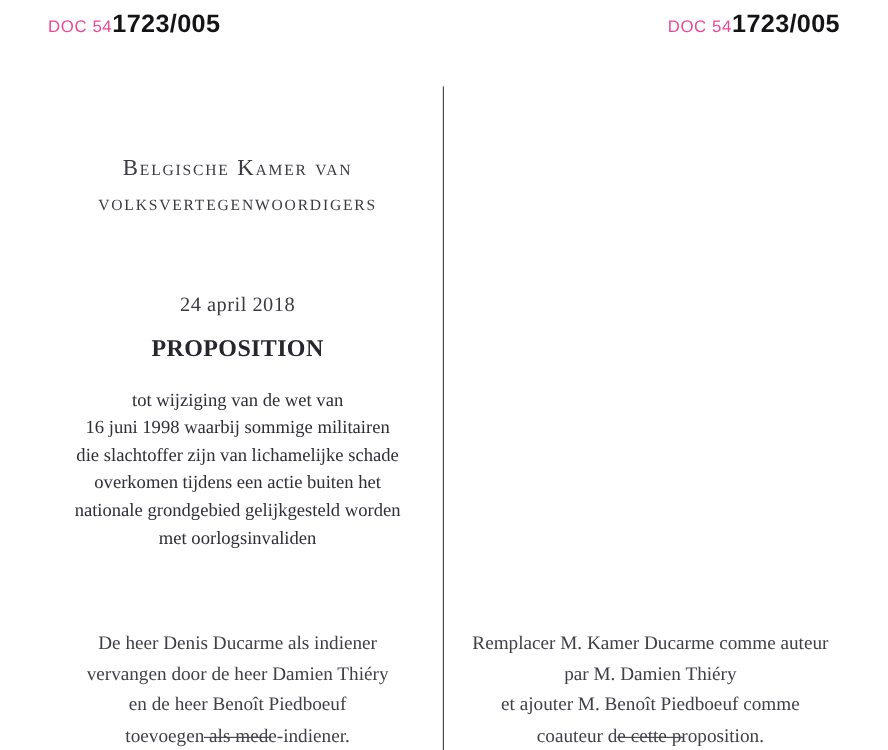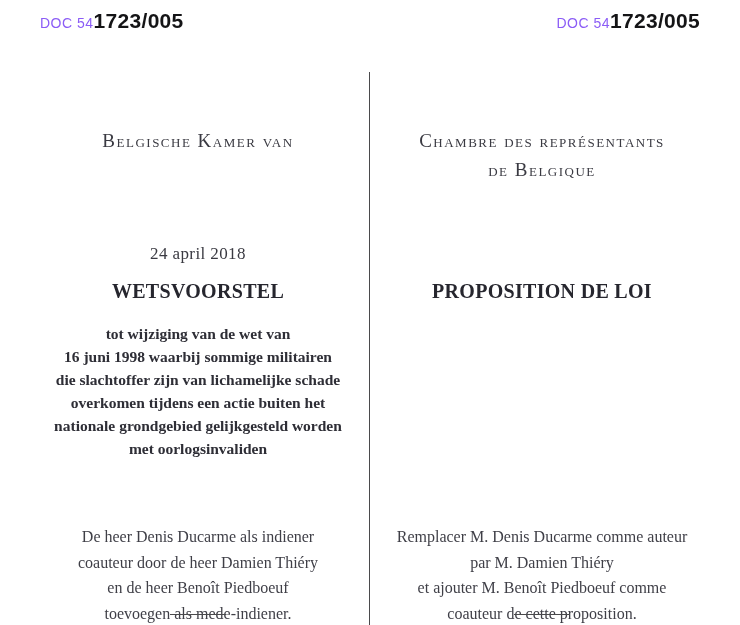--- a/index.html
+++ b/index.html
@@ -22,21 +22,21 @@
     position: absolute;
     top: 9px;
     font-family: "Liberation Sans", sans-serif;
     white-space: nowrap;
   }
   .doc-ref.left  { left: 40px; }
   .doc-ref.right { right: 40px; }
   .doc-series {
     font-size: 14px;
     letter-spacing: 0.5px;
-    color: #8b5cf6;
+    color: #ec4899;
     vertical-align: baseline;
   }
   .doc-number {
     font-size: 21px;
     font-weight: bold;
     color: #141416;
     margin-left: 0;
     letter-spacing: 0.3px;
     vertical-align: baseline;
   }
@@ -80,21 +80,21 @@
   .doc-title {
     top: 280px;
     font-size: 20px;
     font-weight: bold;
     color: #26262e;
     letter-spacing: 0.3px;
   }
   .doc-subtitle {
     top: 322px;
     font-size: 15.5px;
-    font-weight: bold;
+    font-weight: normal;
     line-height: 23px;
     color: #2e2e36;
     white-space: pre-line;
   }
   .authors {
     top: 524px;
     font-size: 16px;
     line-height: 25.5px;
     color: #3f3f47;
     white-space: pre-line;
@@ -119,42 +119,38 @@
 
   <div class="doc-ref right">
     <span class="doc-series">DOC 54</span><span class="doc-number">1723/005</span>
   </div>
 
   <div class="divider"></div>
 
   <div class="col nl">
     <div class="chamber">
       <span>Belgische Kamer van</span><br>
+      <span>volksvertegenwoordigers</span>
     </div>
     <div class="doc-date">24 april 2018</div>
-    <div class="doc-title">WETSVOORSTEL</div>
+    <div class="doc-title">PROPOSITION</div>
     <div class="doc-subtitle">tot wijziging van de wet van
 16 juni 1998 waarbij sommige militairen
 die slachtoffer zijn van lichamelijke schade
 overkomen tijdens een actie buiten het
 nationale grondgebied gelijkgesteld worden
 met oorlogsinvaliden</div>
     <div class="authors">De heer Denis Ducarme als indiener
-coauteur door de heer Damien Thiéry
+vervangen door de heer Damien Thiéry
 en de heer Benoît Piedboeuf
 toevoegen als mede-indiener.</div>
     <div class="closing-rule"></div>
   </div>
 
   <div class="col fr">
-    <div class="chamber">
-      <span>Chambre des représentants</span><br>
-      <span>de Belgique</span>
-    </div>
-    <div class="doc-title">PROPOSITION DE LOI</div>
-    <div class="authors">Remplacer M. Denis Ducarme comme auteur
+    <div class="authors">Remplacer M. Kamer Ducarme comme auteur
 par M. Damien Thiéry
 et ajouter M. Benoît Piedboeuf comme
 coauteur de cette proposition.</div>
     <div class="closing-rule"></div>
   </div>
 
 </div>
 
 </body></html>

